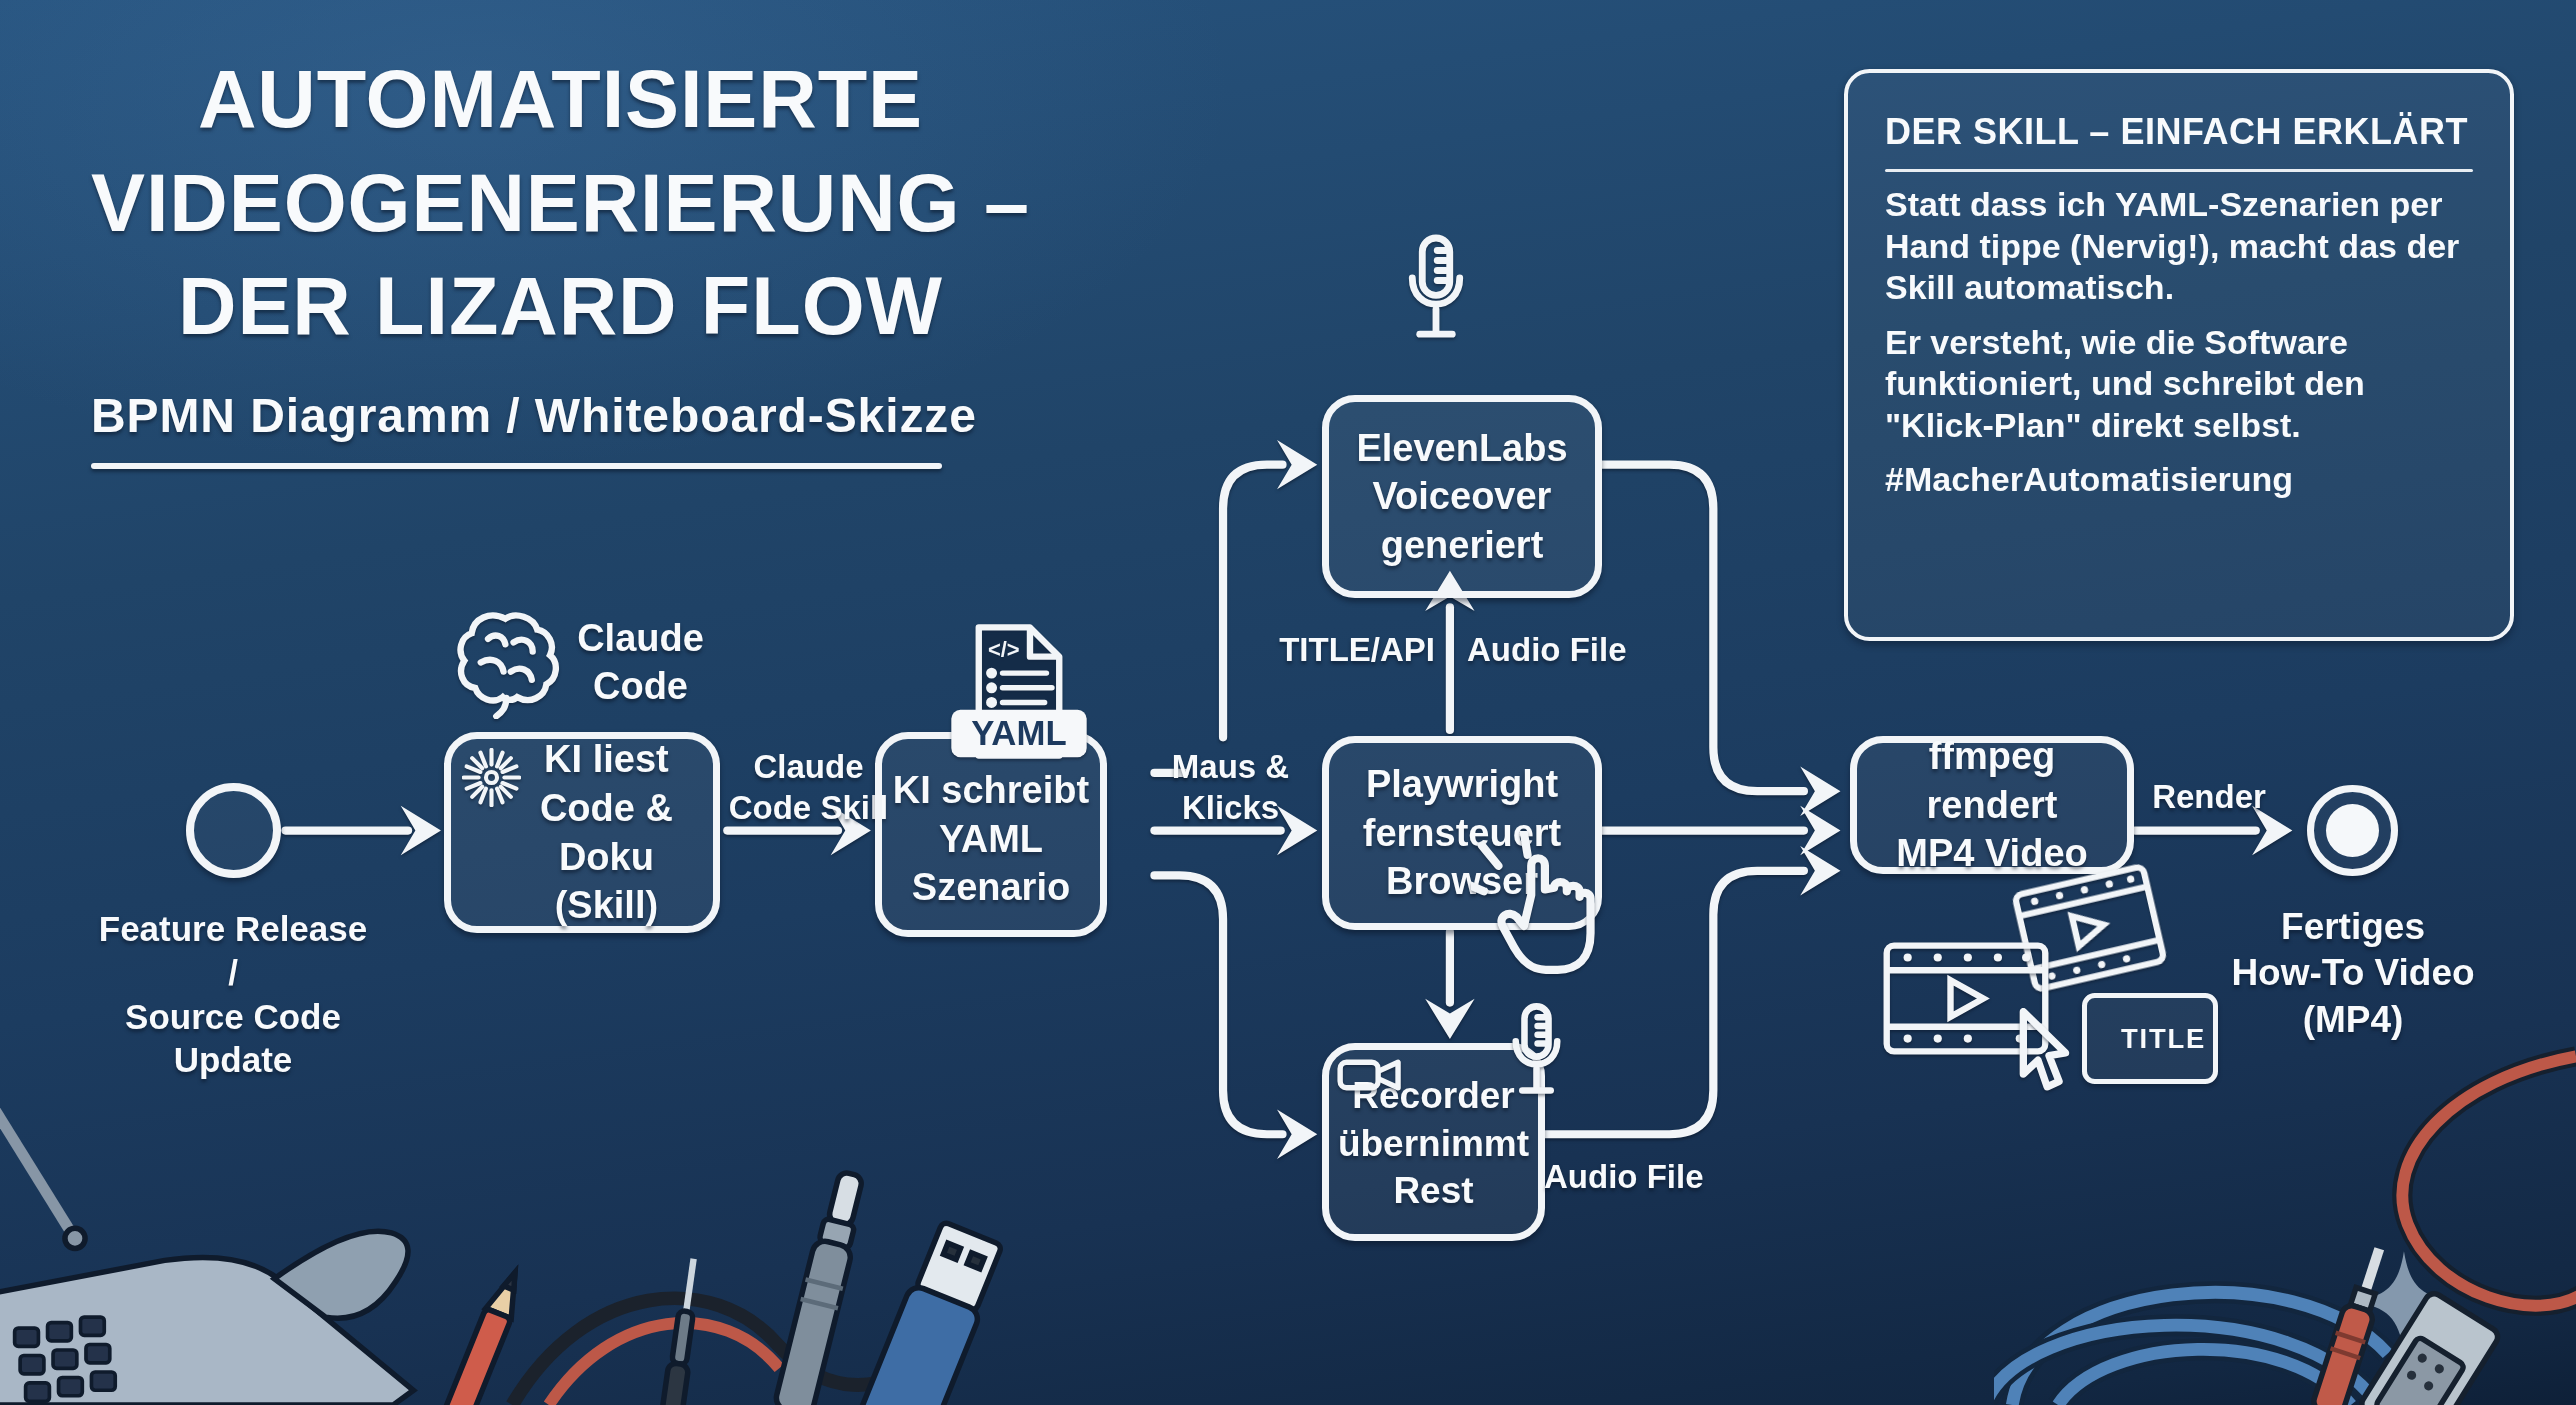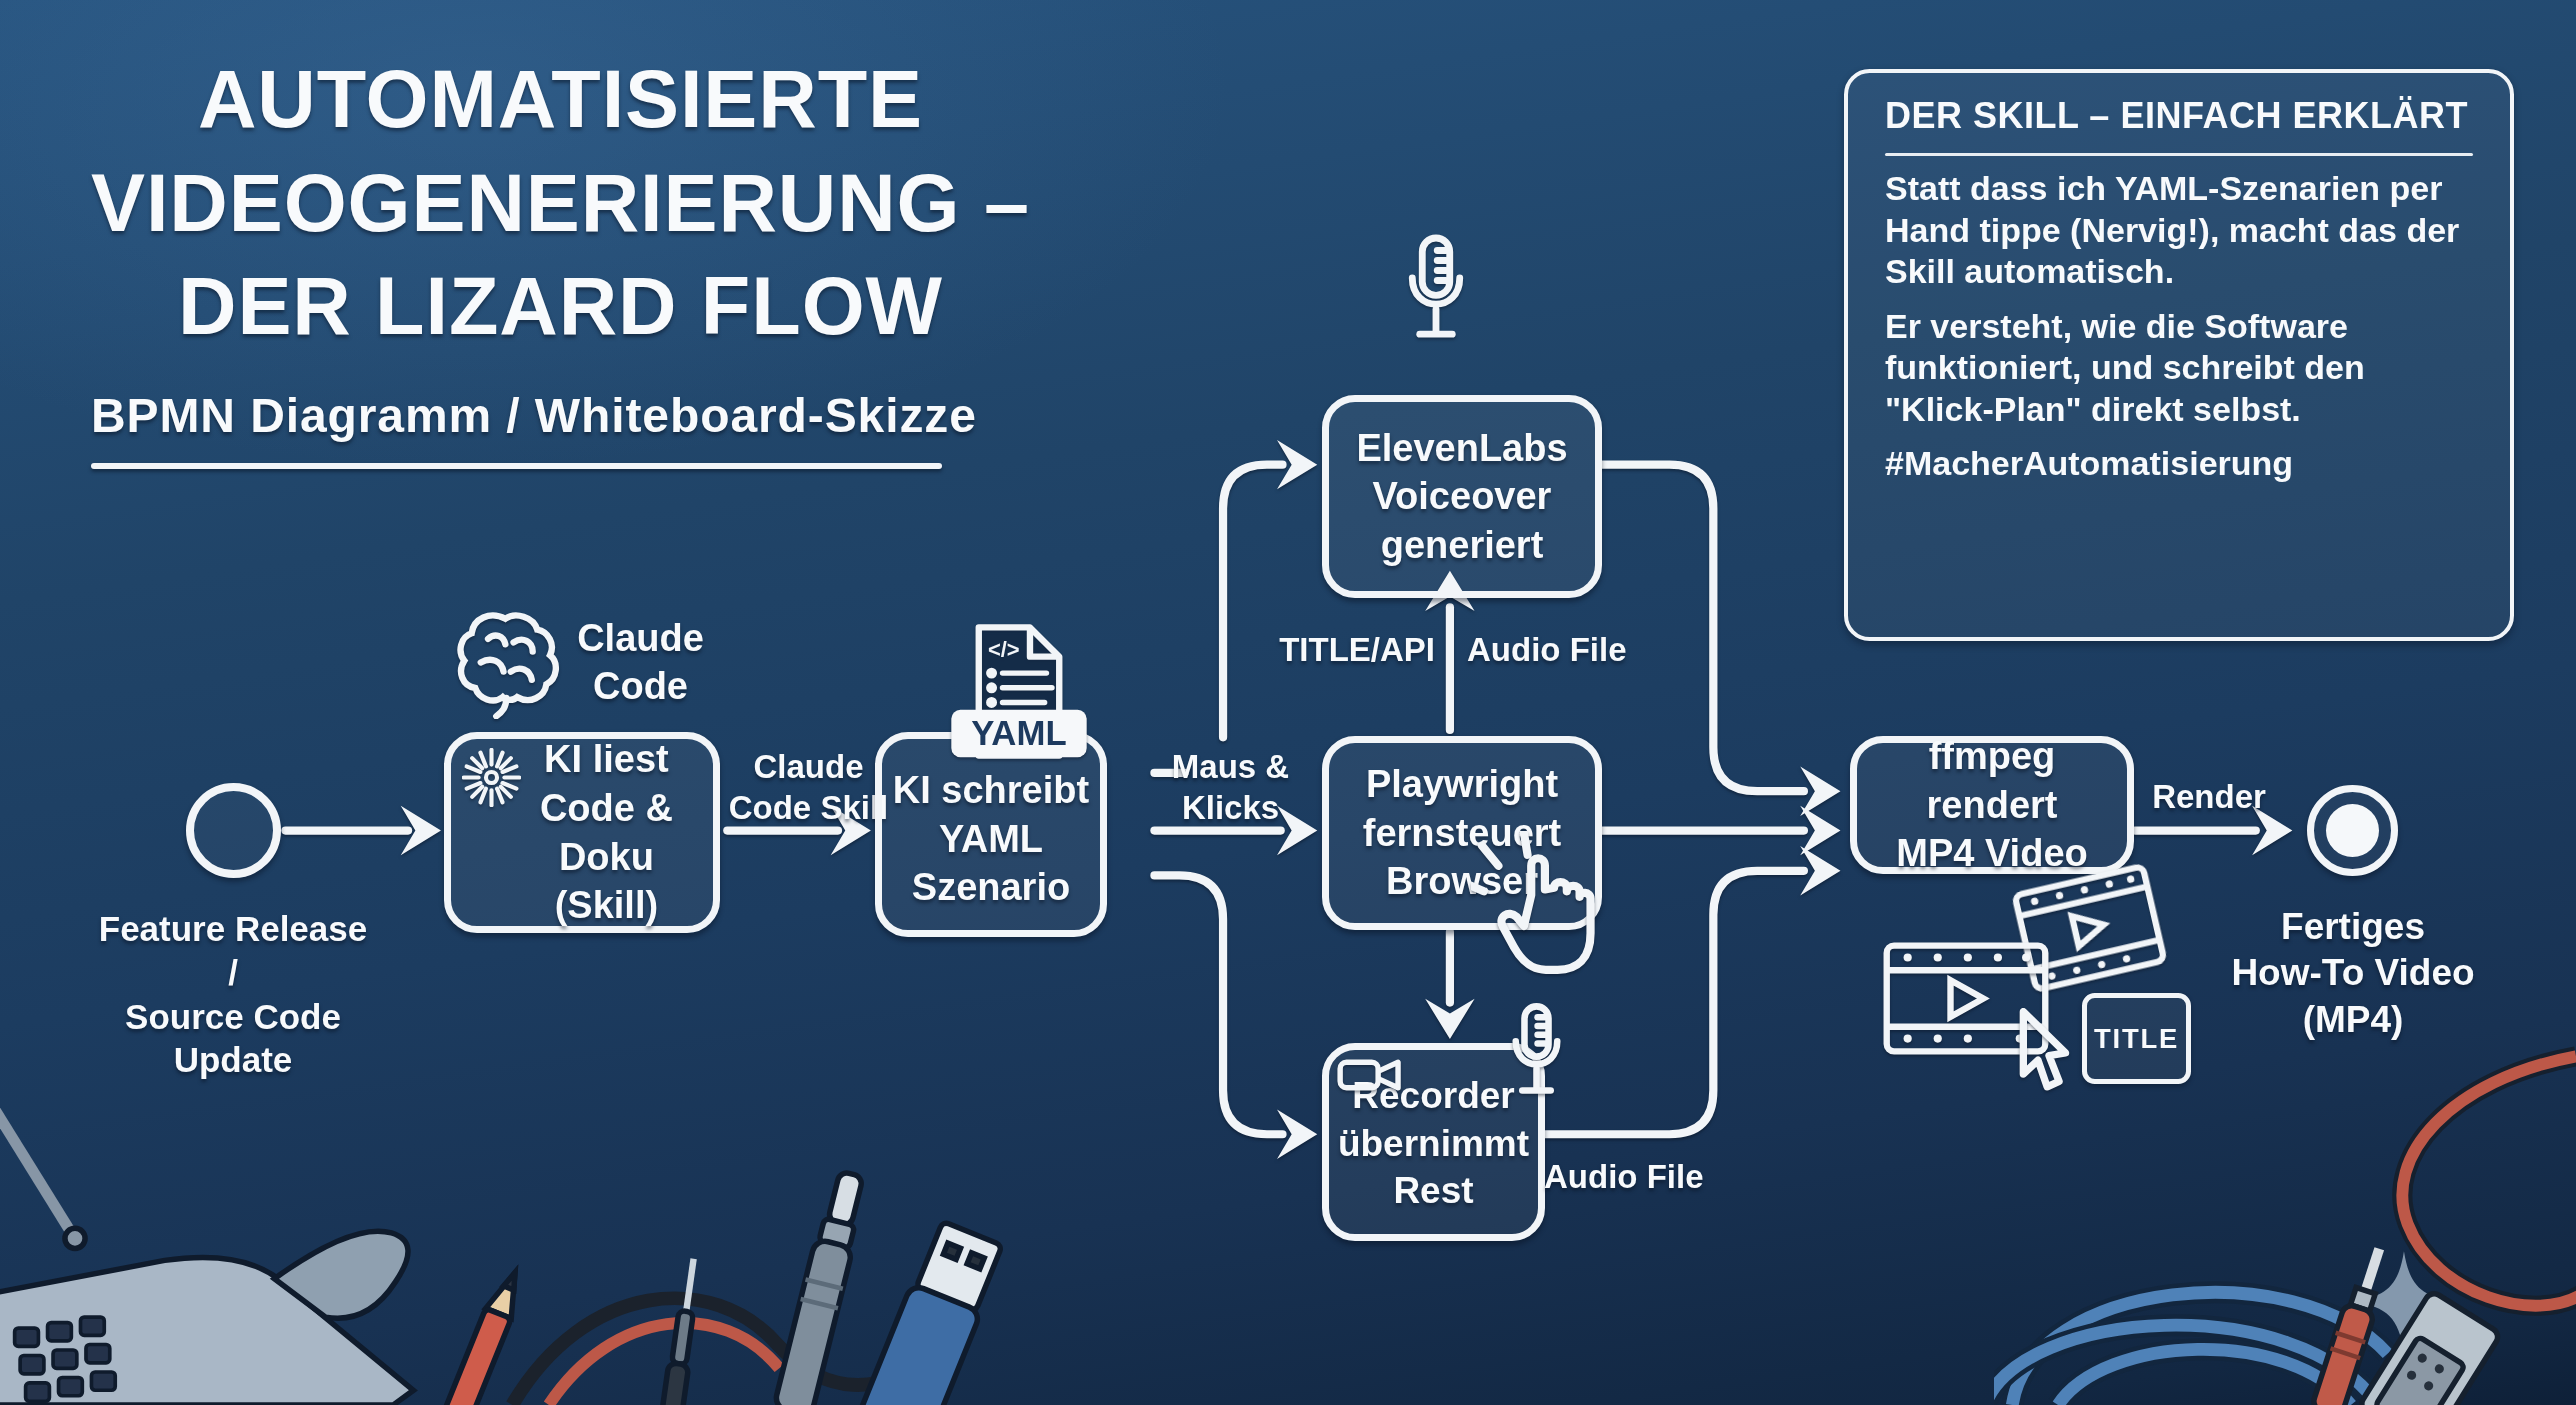--- a/index.html
+++ b/index.html
@@ -6,38 +6,38 @@
   .stage{position:relative;width:2576px;height:1405px;overflow:hidden;
     font-family:"Liberation Sans",sans-serif;font-weight:700;color:#f8fafc;
     background:
       radial-gradient(1281px 640px at 18% 6%, rgba(70,120,170,.28), rgba(0,0,0,0) 60%),
       linear-gradient(172deg,#27547f 0%,#204468 34%,#1c3c60 58%,#183253 78%,#122742 95%,#0e2038 100%);}
   .wb{position:absolute;white-space:pre-line;text-shadow:0 2.7px 3.7px rgba(6,16,32,.5);}
   .title{font-size:81px;line-height:1.28;letter-spacing:0.9px;}
   .subtitle{font-size:48px;letter-spacing:0.9px;}
   .rule{position:absolute;background:#f2f5f8;border-radius:3.7px;box-shadow:0 2.7px 3.7px rgba(6,16,32,.5);}
   .infobox{position:absolute;border:4.6px solid #f2f5f8;border-radius:25.6px;
-    background:rgba(255,255,255,.045);padding:16px 37px;box-sizing:border-box;
+    background:rgba(255,255,255,.045);padding:32px 37px;box-sizing:border-box;
     box-shadow:0 3.7px 7.3px rgba(6,16,32,.4);}
   .infobox h2{margin:5.5px 0 0 0;font-size:36px;letter-spacing:0.5px;white-space:pre-line;}
   .infobox .div{height:2.7px;background:#e8edf2;margin:16.5px 0 9.1px 0;border-radius:1.8px;}
   .infobox p{margin:12.8px 0 0 0;font-size:34px;line-height:1.22;white-space:pre-line;}
   .node{position:absolute;border:7.3px solid #f2f5f8;border-radius:33px;
     background:rgba(255,255,255,.055);display:flex;align-items:center;justify-content:center;
     text-align:center;box-sizing:border-box;box-shadow:0 3.7px 5.5px rgba(6,16,32,.45);}
   .node .nl{white-space:pre-line;line-height:1.28;text-shadow:0 2.7px 3.7px rgba(6,16,32,.5);}
   .circle{position:absolute;border:8.2px solid #f2f5f8;border-radius:50%;
     box-sizing:border-box;background:rgba(255,255,255,.04);
     display:flex;align-items:center;justify-content:center;box-shadow:0 3.7px 5.5px rgba(6,16,32,.45);}
   .endin{width:53px;height:53px;border-radius:50%;background:#f5f8fa;}
   .lbl{position:absolute;text-align:center;white-space:pre-line;line-height:1.25;
     text-shadow:0 2.7px 3.7px rgba(6,16,32,.5);}
   .badge{position:absolute;border:5.5px solid #f2f5f8;border-radius:12.8px;
     display:flex;align-items:center;justify-content:center;letter-spacing:1.8px;
-    background:rgba(255,255,255,.05);box-shadow:0 2.7px 4.6px rgba(6,16,32,.4);}
+    background:rgba(255,255,255,.05);box-shadow:0 2.7px 4.6px rgba(6,16,32,.4);padding-left:27px;}
   svg.layer{position:absolute;left:0;top:0;}
   .conn{filter:drop-shadow(0 2.7px 1.8px rgba(6,16,32,.5));}
   .icon{position:absolute;filter:drop-shadow(0 2.7px 1.8px rgba(6,16,32,.45));}
 </style>
 </head>
 <body>
 
 <div class="stage">
 
   <svg class="layer" style="left:0;top:1006px" width="1061" height="399" viewBox="0 0 1160 436">

